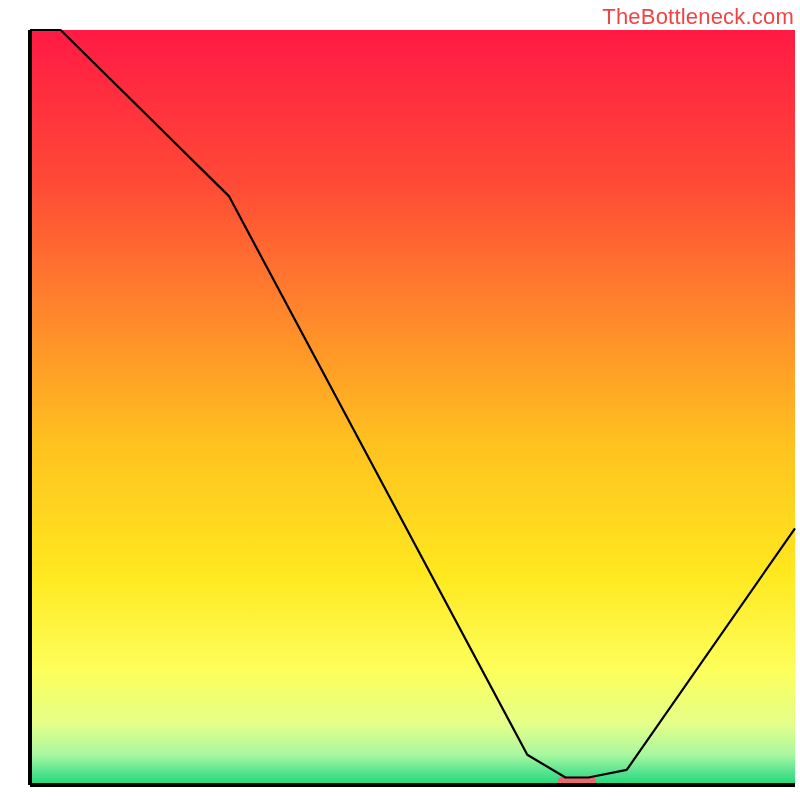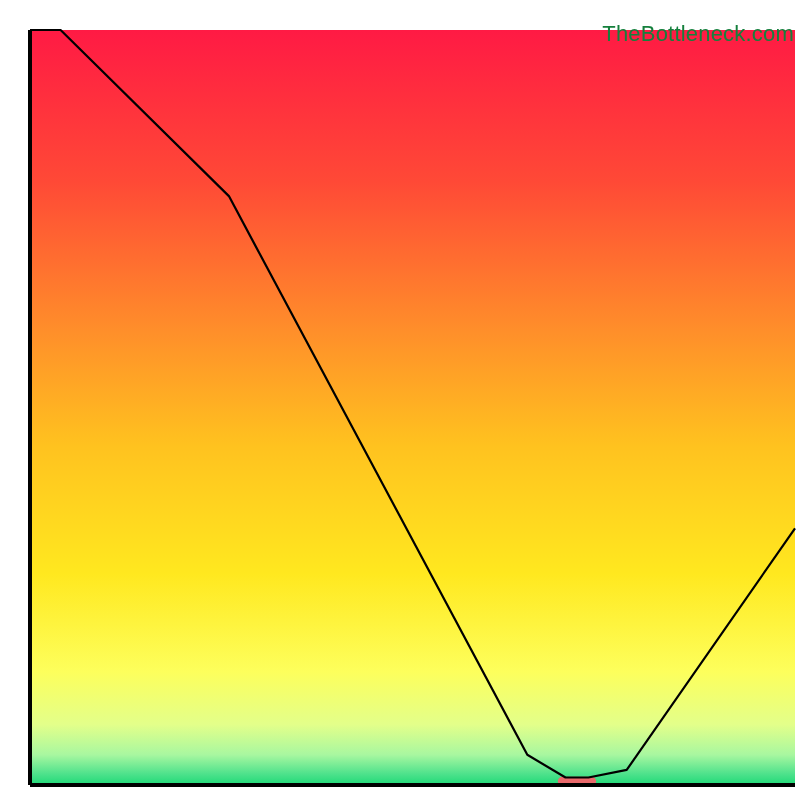--- a/index.html
+++ b/index.html
@@ -11,24 +11,24 @@
     background: white;
     font-family: Arial, Helvetica, sans-serif;
   }
   .container {
     position: relative;
     width: 800px;
     height: 800px;
   }
   .watermark {
     position: absolute;
-    top: 21px;
+    top: 4px;
     right: 6px;
     font-size: 22px;
-    color: #15803d;
+    color: #ef4444;
     z-index: 10;
     font-weight: 500;
     letter-spacing: 0.2px;
   }
   svg {
     display: block;
   }
 </style>
 </head>
 <body>

